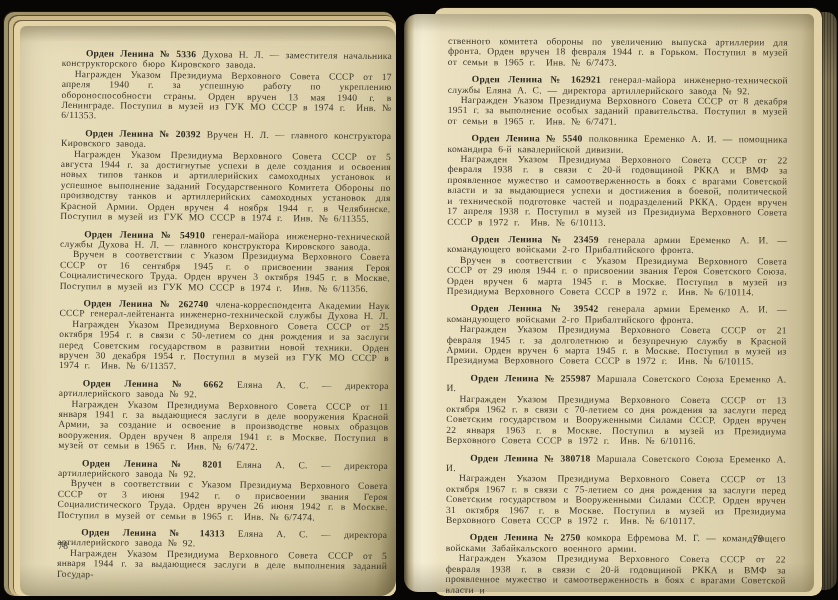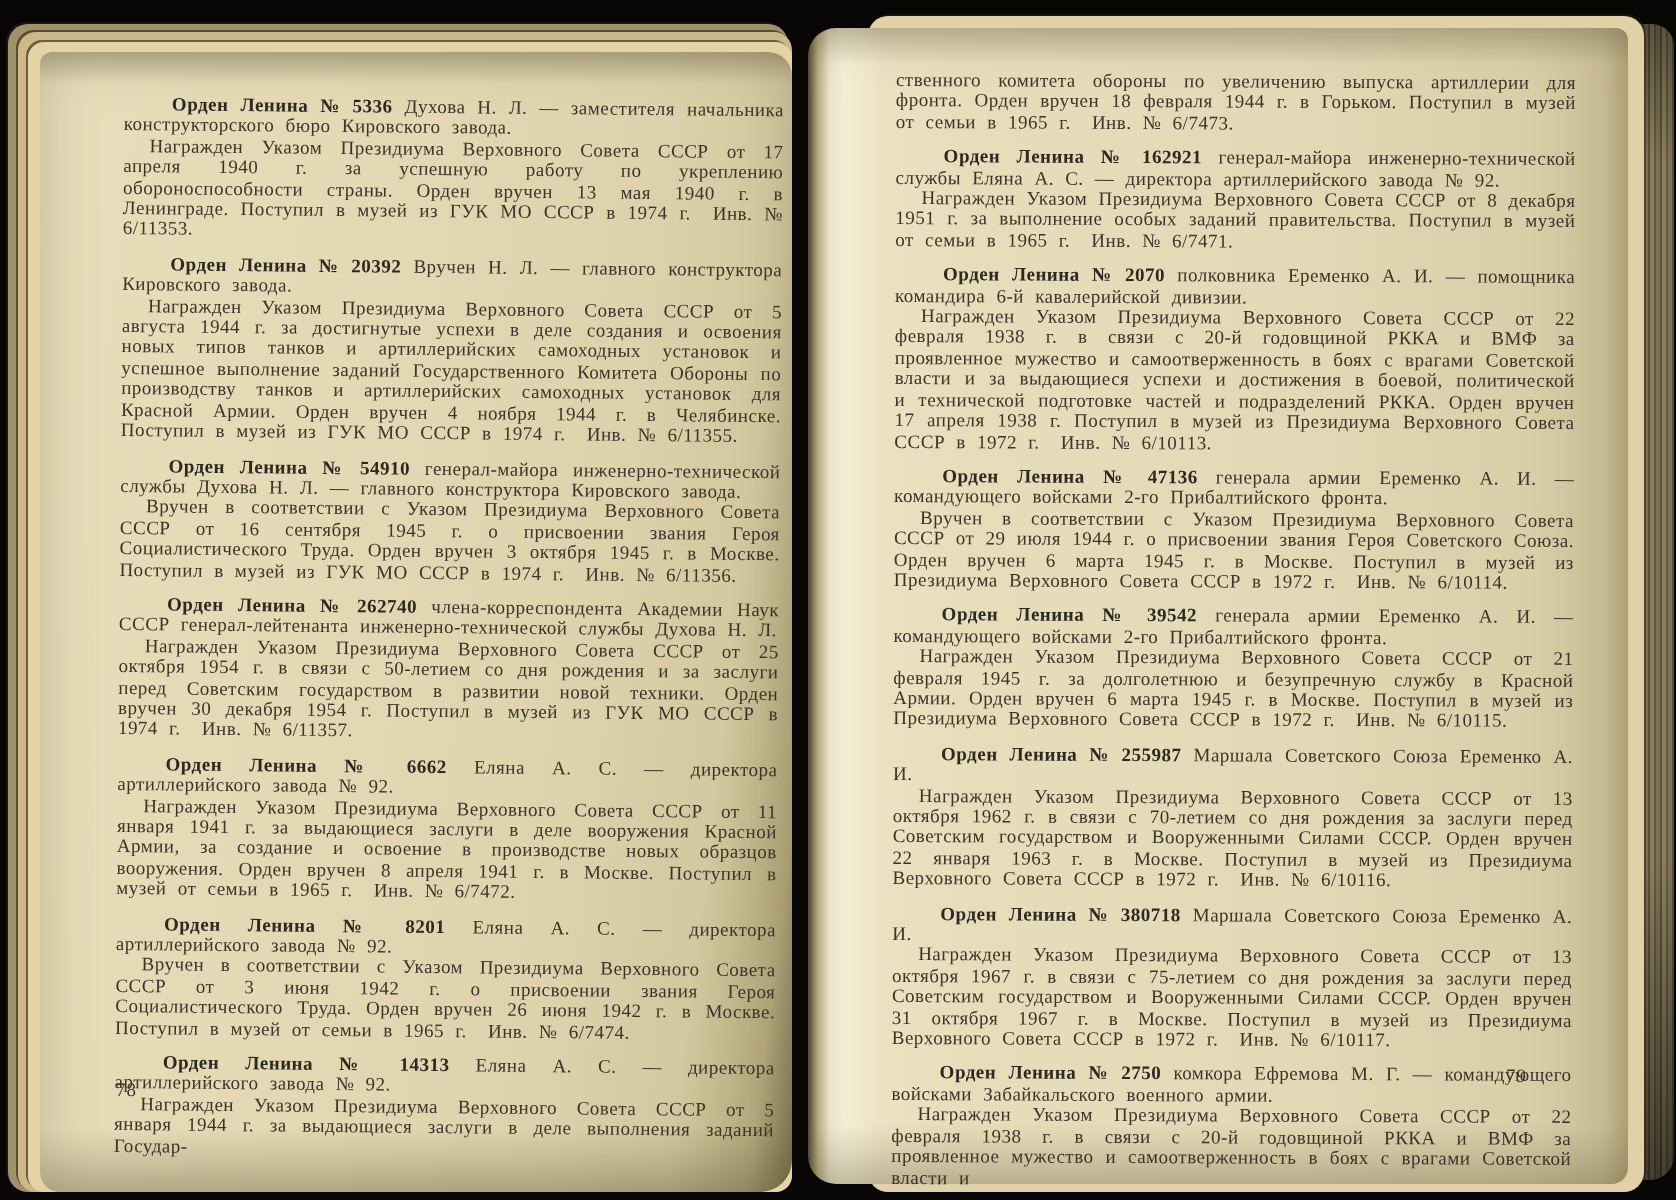--- a/index.html
+++ b/index.html
@@ -91,25 +91,25 @@
     </div>
   </div>
 
   <div class="textblock text-right">
     <p class="cont">ственного комитета обороны по увеличению выпуска артиллерии для фронта. Орден вручен 18 февраля 1944 г. в Горьком. Поступил в музей от семьи в 1965 г.  Инв. № 6/7473.</p>
     <div class="entry">
       <p class="head"><span class="bold">Орден Ленина № 162921</span> <span>генерал-майора инженерно-технической службы Еляна А. С. — директора артиллерийского завода № 92.</span></p>
       <p class="bpara">Награжден Указом Президиума Верховного Совета СССР от 8 декабря 1951 г. за выполнение особых заданий правительства. Поступил в музей от семьи в 1965 г.  Инв. № 6/7471.</p>
     </div>
     <div class="entry">
-      <p class="head"><span class="bold">Орден Ленина № 2070</span> <span>полковника Еременко А. И. — помощника командира 6-й кавалерийской дивизии.</span></p>
+      <p class="head"><span class="bold">Орден Ленина № 5540</span> <span>полковника Еременко А. И. — помощника командира 6-й кавалерийской дивизии.</span></p>
       <p class="bpara">Награжден Указом Президиума Верховного Совета СССР от 22 февраля 1938 г. в связи с 20-й годовщиной РККА и ВМФ за проявленное мужество и самоотверженность в боях с врагами Советской власти и за выдающиеся успехи и достижения в боевой, политической и технической подготовке частей и подразделений РККА. Орден вручен 17 апреля 1938 г. Поступил в музей из Президиума Верховного Совета СССР в 1972 г.  Инв. № 6/10113.</p>
     </div>
     <div class="entry">
-      <p class="head"><span class="bold">Орден Ленина № 47136</span> <span>генерала армии Еременко А. И. — командующего войсками 2-го Прибалтийского фронта.</span></p>
+      <p class="head"><span class="bold">Орден Ленина № 23459</span> <span>генерала армии Еременко А. И. — командующего войсками 2-го Прибалтийского фронта.</span></p>
       <p class="bpara">Вручен в соответствии с Указом Президиума Верховного Совета СССР от 29 июля 1944 г. о присвоении звания Героя Советского Союза. Орден вручен 6 марта 1945 г. в Москве. Поступил в музей из Президиума Верховного Совета СССР в 1972 г.  Инв. № 6/10114.</p>
     </div>
     <div class="entry">
       <p class="head"><span class="bold">Орден Ленина № 39542</span> <span>генерала армии Еременко А. И. — командующего войсками 2-го Прибалтийского фронта.</span></p>
       <p class="bpara">Награжден Указом Президиума Верховного Совета СССР от 21 февраля 1945 г. за долголетнюю и безупречную службу в Красной Армии. Орден вручен 6 марта 1945 г. в Москве. Поступил в музей из Президиума Верховного Совета СССР в 1972 г.  Инв. № 6/10115.</p>
     </div>
     <div class="entry">
       <p class="head"><span class="bold">Орден Ленина № 255987</span> <span>Маршала Советского Союза Еременко А. И.</span></p>
       <p class="bpara">Награжден Указом Президиума Верховного Совета СССР от 13 октября 1962 г. в связи с 70-летием со дня рождения за заслуги перед Советским государством и Вооруженными Силами СССР. Орден вручен 22 января 1963 г. в Москве. Поступил в музей из Президиума Верховного Совета СССР в 1972 г.  Инв. № 6/10116.</p>
     </div>

